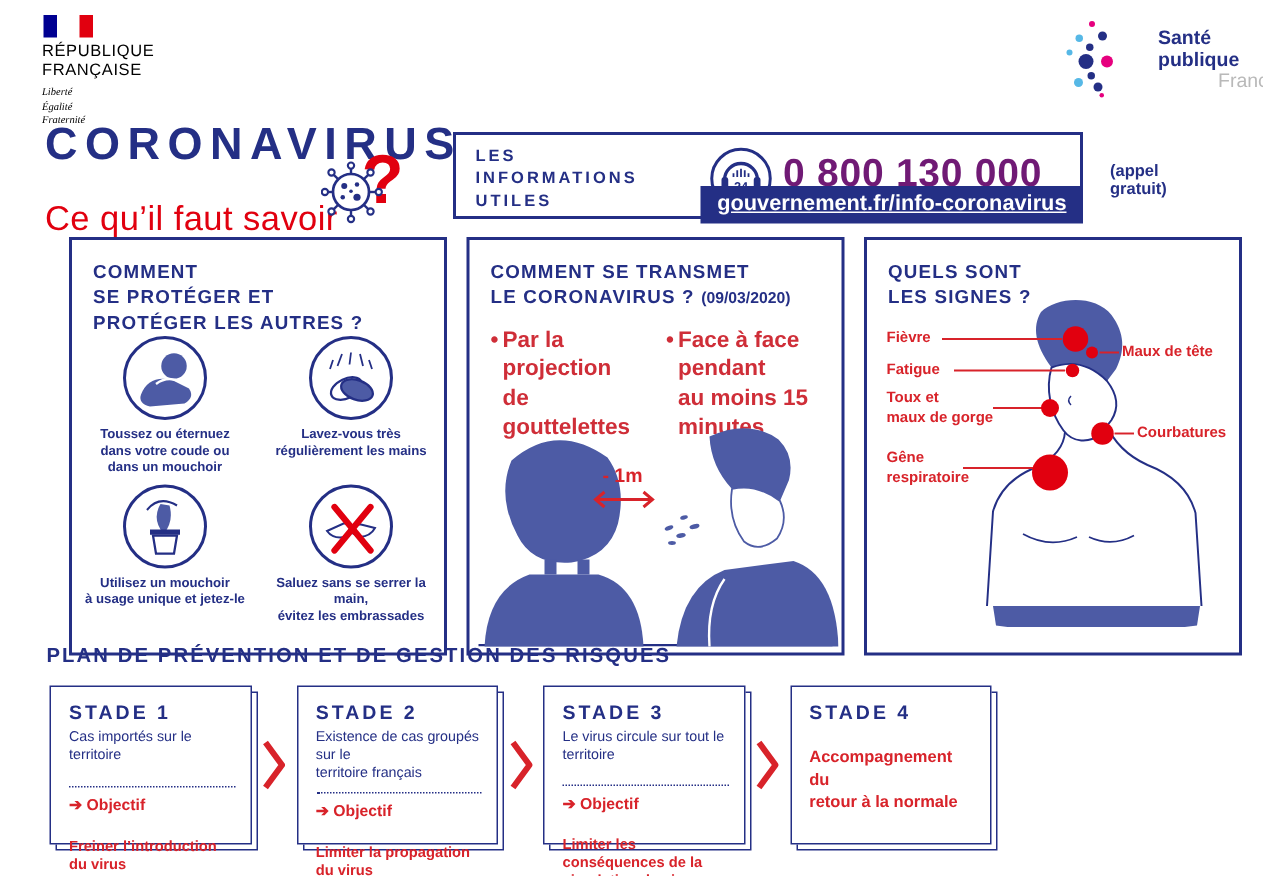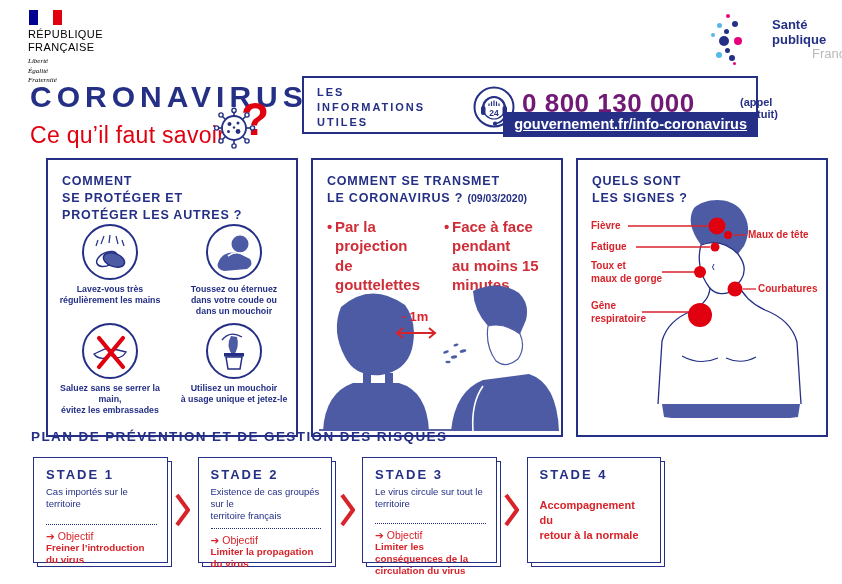--- a/index.html
+++ b/index.html
@@ -17,27 +17,27 @@
 
   .spf-logo { position:absolute; left:710px; top:12px; display:flex; gap:26px;align-items:flex-end; }
   .spf-dots { position:relative; width:36px; height:48px; }
   .spf-dots i { position:absolute; border-radius:50%; display:block; }
   .spf-text { padding-top:6px; font-size:13px; line-height:1.12; font-weight:bold; color:#242f85; }
   .spf-text .gray { color:#b9b9b9; font-weight:normal;margin-left:40px; }
 
   
   .title-block { position:absolute; left:30px; top:82px; }
   .main-title { font-size:30px; font-weight:bold; color:#242f85; letter-spacing:5px; line-height:1; }
-  .sub-title  { font-size:23px; color:#e1000f; margin-top:10px; letter-spacing:.3px; }
+  .sub-title  { font-size:23px; color:#e1000f; margin-top:20px; letter-spacing:.3px; }
   .virus-q { position:absolute; left:214px; top:96px; width:70px; height:58px; }
   .virus-q .qmark { position:absolute; left:27px; top:-4px; font-size:46px; font-weight:bold; color:#e1000f; }
   .virus-q svg { position:absolute; left:0; top:8px; }
 
   
-  .info-box { position:absolute; left:302px; top:76px; width:456px; height:58px; border:2px solid #242f85; background:#fff; }
+  .info-box { position:absolute; left:302px; top:88px; width:420px; height:58px; border:2px solid #242f85; background:#fff; }
   .info-label { position:absolute; left:13px; top:7px; font-size:11px; font-weight:bold; letter-spacing:2px; line-height:1.35; }
   .headset { position:absolute; left:168px; top:7px; }
   .info-phone { position:absolute; left:218px; top:10px; font-size:26px; font-weight:bold; color:#701a75; letter-spacing:.5px; }
   .info-note { position:absolute; left:436px; top:18px; font-size:11px; font-weight:bold; color:#242f85; }
   .info-link { position:absolute; right:-2px; bottom:-5px; background:#242f85; color:#fff; font-size:14.5px; font-weight:bold; padding:4px 11px 5px; text-decoration:underline; }
 
   
   .panels { position:absolute; left:46px; top:158px; width:782px; height:279px; display:flex; gap:13px;justify-content:center; }
   .panel { flex:1; border:2px solid #242f85; background:#fff; position:relative; }
   .panel-title { font-size:12.5px; font-weight:bold; letter-spacing:.8px; line-height:1.35; padding:13px 14px 0; }
@@ -61,23 +61,23 @@
 
   
   .plan-title { position:absolute; left:31px; top:429px; font-size:13.5px; font-weight:bold; letter-spacing:1.4px; color:#242f85; }
   .stages { position:absolute; left:33px; top:457px; width:628px; display:flex; align-items:flex-start; }
   .stage-outer { flex:1; position:relative; height:106px; }
   .stage-shadow { position:absolute; left:4px; top:4px; right:-4px; bottom:-4px; border:1.5px solid #242f85; background:#fff; }
   .stage-box { position:relative; height:100%; border:1.5px solid #242f85; background:#fff; padding:9px 10px 8px 12px; }
   .stage-name { font-size:13px; font-weight:bold; letter-spacing:2px; color:#242f85; }
   .stage-desc { font-size:9.5px; color:#242f85; margin-top:4px; line-height:1.25; }
   .stage-divider { border-top:1px dotted #242f85; margin-top:6px; margin-bottom:5px; }
-  .stage-obj-label { font-size:10.5px; font-weight:normal; color:#d8232a; }
+  .stage-obj-label { font-size:10.5px; font-weight:bold; color:#d8232a; }
   .stage-obj-label::before { content:"\2794\00a0"; color:#d8232a; }
-  .stage-obj { font-size:9.8px; font-weight:bold; color:#d8232a; margin-top:0; line-height:1.25; }
+  .stage-obj { font-size:9.8px; font-weight:bold; color:#d8232a; margin-top:16px; line-height:1.25; }
   .stage-highlight { font-size:11px; font-weight:bold; color:#d8232a; margin-top:16px; line-height:1.35; }
   .chevron { width:30px; display:flex; justify-content:center; align-items:center; height:106px; flex:0 0 30px; }
 </style>
 </head>
 <body>
 
 <div class="canvas">
 
   <div class="rf-logo">
     <div class="rf-flag">
@@ -184,71 +184,71 @@
   <div class="panels">
 
     <div class="panel">
       <div class="panel-title pre">COMMENT
 SE PROTÉGER ET
 PROTÉGER LES AUTRES ?</div>
       <div class="protect-grid">
         <div class="protect-item">
           <div class="icon-circle">
             <svg width="40" height="40" viewBox="0 0 40 40">
+              <circle cx="26" cy="12" r="8.5" fill="#4d5ba5"></circle>
+              <path d="M4,31 Q9,18 24,21 L36,27 Q40,33 33,37 L10,39 Q2,37 4,31 Z" fill="#4d5ba5"></path>
+              <path d="M14,24 Q22,18 31,23" stroke="#fff" stroke-width="1.6" fill="none"></path>
+            </svg>
+          </div>
+          <div class="protect-caption pre">Toussez ou éternuez
+dans votre coude ou
+dans un mouchoir</div>
+        </div>
+        <div class="protect-item">
+          <div class="icon-circle">
+            <svg width="40" height="40" viewBox="0 0 40 40">
               <g stroke="#242f85" stroke-width="1.2" fill="none">
                 <line x1="14" y1="4" x2="11" y2="12"></line>
                   <line x1="20" y1="3" x2="19" y2="11"></line>
                 <line x1="26" y1="4" x2="28" y2="12"></line>
                   <line x1="8" y1="8" x2="6" y2="14"></line>
                 <line x1="32" y1="8" x2="34" y2="14"></line>
               </g>
               <ellipse cx="17" cy="27" rx="11" ry="6.5" transform="rotate(-25 17 27)" fill="#fff" stroke="#242f85" stroke-width="1.5"></ellipse>
               <ellipse cx="24" cy="28" rx="11" ry="6.5" transform="rotate(20 24 28)" fill="#4d5ba5" stroke="#242f85" stroke-width="1.5"></ellipse>
             </svg>
           </div>
           <div class="protect-caption pre">Lavez-vous très
 régulièrement les mains</div>
         </div>
         <div class="protect-item">
           <div class="icon-circle">
             <svg width="40" height="40" viewBox="0 0 40 40">
-              <circle cx="26" cy="12" r="8.5" fill="#4d5ba5"></circle>
-              <path d="M4,31 Q9,18 24,21 L36,27 Q40,33 33,37 L10,39 Q2,37 4,31 Z" fill="#4d5ba5"></path>
-              <path d="M14,24 Q22,18 31,23" stroke="#fff" stroke-width="1.6" fill="none"></path>
+              <path d="M8,9 Q16,-1 28,6" fill="none" stroke="#242f85" stroke-width="1.4"></path>
+              <path d="M17,5 Q11,15 19,25 Q26,17 23,6 Z" fill="#4d5ba5"></path>
+              <rect x="10" y="22" width="20" height="3.5" fill="#242f85"></rect>
+              <path d="M12,26 L28,26 L26,38 L14,38 Z" fill="#fff" stroke="#242f85" stroke-width="1.5"></path>
             </svg>
           </div>
-          <div class="protect-caption pre">Toussez ou éternuez
-dans votre coude ou
-dans un mouchoir</div>
+          <div class="protect-caption pre">Utilisez un mouchoir
+à usage unique et jetez-le</div>
         </div>
         <div class="protect-item">
           <div class="icon-circle">
             <svg width="40" height="40" viewBox="0 0 40 40">
               <path d="M4,23 L15,18 Q21,17.5 23,22 L16,27 Q8,28.5 4,23 Z" fill="#fff" stroke="#242f85" stroke-width="1.3"></path>
               <path d="M36,21 L26,18.5 Q20,19 19,23.5 L26,27 Q33,26.5 36,21 Z" fill="#fff" stroke="#242f85" stroke-width="1.3"></path>
               <g stroke="#e1000f" stroke-width="4.2" stroke-linecap="round">
                 <line x1="9" y1="7" x2="33" y2="36"></line>
                   <line x1="33" y1="7" x2="9" y2="36"></line>
               </g>
             </svg>
           </div>
           <div class="protect-caption pre">Saluez sans se serrer la main,
 évitez les embrassades</div>
-        </div>
-        <div class="protect-item">
-          <div class="icon-circle">
-            <svg width="40" height="40" viewBox="0 0 40 40">
-              <path d="M8,9 Q16,-1 28,6" fill="none" stroke="#242f85" stroke-width="1.4"></path>
-              <path d="M17,5 Q11,15 19,25 Q26,17 23,6 Z" fill="#4d5ba5"></path>
-              <rect x="10" y="22" width="20" height="3.5" fill="#242f85"></rect>
-              <path d="M12,26 L28,26 L26,38 L14,38 Z" fill="#fff" stroke="#242f85" stroke-width="1.5"></path>
-            </svg>
-          </div>
-          <div class="protect-caption pre">Utilisez un mouchoir
-à usage unique et jetez-le</div>
         </div>
       </div>
     </div>
 
     <div class="panel">
       <div class="panel-title">
         <div>COMMENT SE TRANSMET</div>
         <div><span>LE CORONAVIRUS ?</span>
           <span class="date">(09/03/2020)</span></div>
       </div>

